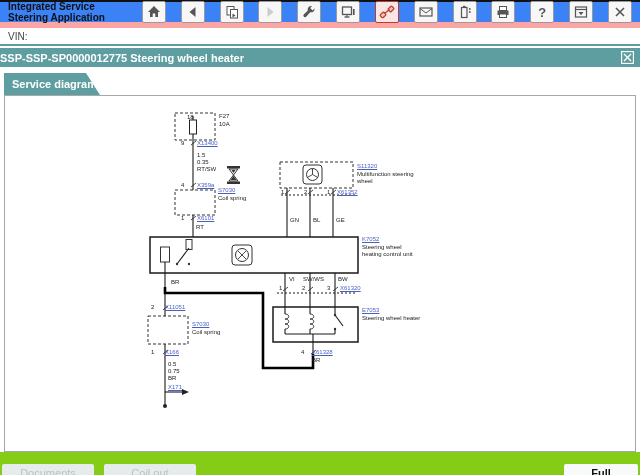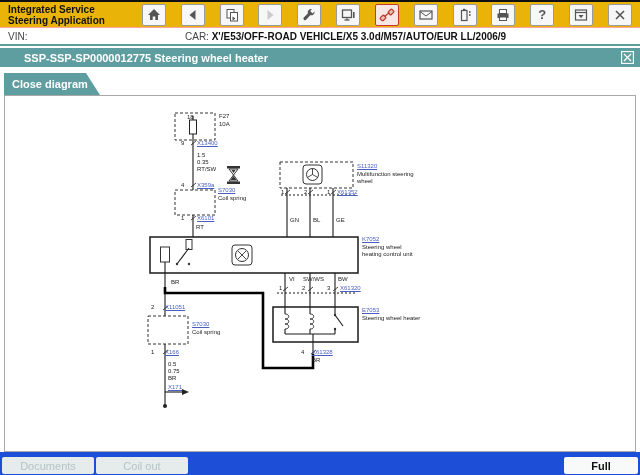--- a/index.html
+++ b/index.html
@@ -1,40 +1,40 @@
 <!DOCTYPE html>
 <html><head>
 <meta charset="utf-8">
 <style>
   html,body{margin:0;padding:0;}
   body{width:640px;height:475px;position:relative;background:#fff;
        font-family:"Liberation Sans","DejaVu Sans",sans-serif;overflow:hidden;color:#222;}
 
   
-  .toolbar{position:absolute;left:0;top:0;width:640px;height:28px;background:#eab308;
-           border-top:2px solid #111;border-bottom:1px solid #fca5a5;box-sizing:border-box;
+  .toolbar{position:absolute;left:0;top:0;width:640px;height:28px;background:#3b82f6;
+           border-top:2px solid #111;border-bottom:6px solid #fca5a5;box-sizing:border-box;
            display:flex;align-items:center;}
   .app-title{margin-left:8px;font-size:10px;font-weight:bold;line-height:11px;color:#111;width:128px;}
   .tb-icons{flex:1;display:flex;justify-content:space-between;align-items:center;margin:0 8px 0 6px;}
   .tbtn{width:24px;height:22px;background:#f7f7f7;border:1px solid #9a9a9a;border-radius:2px;
         display:flex;align-items:center;justify-content:center;padding:0;cursor:pointer;}
   .tbtn.red{border-color:#c0392b;background:#f7e6e4;}
   .tbtn .q{font-size:13px;font-weight:bold;color:#555;line-height:13px;}
 
   
   .vinrow{position:absolute;left:0;top:29px;width:640px;height:29px;font-size:10px;}
   .vinrow .vin-label{position:absolute;left:8px;top:2px;color:#444;}
   .vinrow .car{position:absolute;left:185px;top:2px;color:#444;white-space:nowrap;}
   .vinrow .car b{color:#111;}
   .tealline{position:absolute;left:0;top:44px;width:640px;height:2px;background:#5f9ea0;}
 
   
   .titlebar{position:absolute;left:0;top:48px;width:640px;height:19px;background:#5f9ea0;
             display:flex;align-items:center;}
-  .titlebar .t{margin-left:24px;font-size:11px;font-weight:bold;color:#fff;}
+  .titlebar .t{margin-left:0;font-size:11px;font-weight:bold;color:#fff;}
   .titlebar .x{margin-left:auto;margin-right:6px;cursor:pointer;display:flex;}
 
   
   .tab{position:absolute;left:4px;top:73px;width:96px;height:22px;background:#5f9ea0;color:#fff;
        font-size:11px;font-weight:bold;display:flex;align-items:center;padding-left:8px;
        box-sizing:border-box;clip-path:polygon(0 0,calc(100% - 14px) 0,100% 100%,0 100%);cursor:pointer;}
 
   
   .panel{position:absolute;left:4px;top:95px;width:632px;height:357px;background:#fff;
          border:1px solid #a8a8a8;box-sizing:border-box;}
@@ -44,22 +44,22 @@
   svg.wires line{stroke:#1a1a1a;stroke-width:1.1;}
   .thick{fill:none;stroke:#000;stroke-width:2.6;}
   .dashthin{stroke:#666;stroke-width:.7;stroke-dasharray:2 2;}
   .sym{fill:none;stroke:#333;stroke-width:1;}
   .tick{stroke:#1a1a1a;stroke-width:.8;}
   .dl{position:absolute;font-size:6px;line-height:7px;color:#222;white-space:nowrap;}
   .lk{color:#4a5fc0;text-decoration:underline;cursor:pointer;}
   .hg{position:absolute;left:221px;top:70px;}
 
   
-  .footer{position:absolute;left:0;top:452px;width:640px;height:23px;background:#1d4ed8;
-          display:flex;gap:2px;padding:5px 2px;box-sizing:border-box;}
+  .footer{position:absolute;left:0;top:452px;width:640px;height:23px;background:#84cc16;
+          display:flex;gap:10px;padding:12px 2px;box-sizing:border-box;}
   .fbtn{width:92px;height:17px;border:none;border-radius:2px;background:#e6ebeb;
         font-size:11px;color:#b7c4c4;font-family:inherit;cursor:default;}
   .fbtn.on{color:#111;background:#f8fafa;font-weight:bold;cursor:pointer;}
   .fbtn.close{margin-left:auto;width:74px;}
 </style>
 </head>
 <body>
 
 <div class="toolbar">
   <div class="app-title">
@@ -145,36 +145,35 @@
     <button class="tbtn">
       <svg width="16" height="16">
         <path d="M4 4 L12 12 M12 4 L4 12" stroke="#555" stroke-width="1.6"></path>
       </svg>
     </button>
   </div>
 </div>
 
 <div class="vinrow">
   <span class="vin-label">VIN:</span>
-  <span class="car"><span>CAR:</span>&nbsp;<b>X'/E53/OFF-ROAD VEHICLE/X5 3.0d/M57/AUTO/EUR LL/2006/9</b></span>
 </div>
 <div class="tealline"></div>
 
 <div class="titlebar">
   <span class="t">SSP-SSP-SP0000012775 Steering wheel heater</span>
   <span class="x">
     <svg width="13" height="13">
       <rect x="0.5" y="0.5" width="12" height="12" fill="none" stroke="#fff" stroke-width="1.3"></rect>
       <path d="M3 3 L10 10 M10 3 L3 10" stroke="#fff" stroke-width="1.3"></path>
     </svg>
   </span>
 </div>
 
 <div class="tab">
-  <span>Close diagram</span>
+  <span>Service diagram</span>
 </div>
 
 <div class="panel">
   <svg class="wires" width="630" height="355" viewBox="0 0 630 355">
 
     <rect x="170" y="17" width="40" height="27" class="dash"></rect>
     <rect x="170" y="94" width="40" height="25" class="dash"></rect>
     <rect x="275" y="66" width="73" height="26" class="dash"></rect>
     <rect x="143" y="220" width="40" height="28" class="dash"></rect>
 

